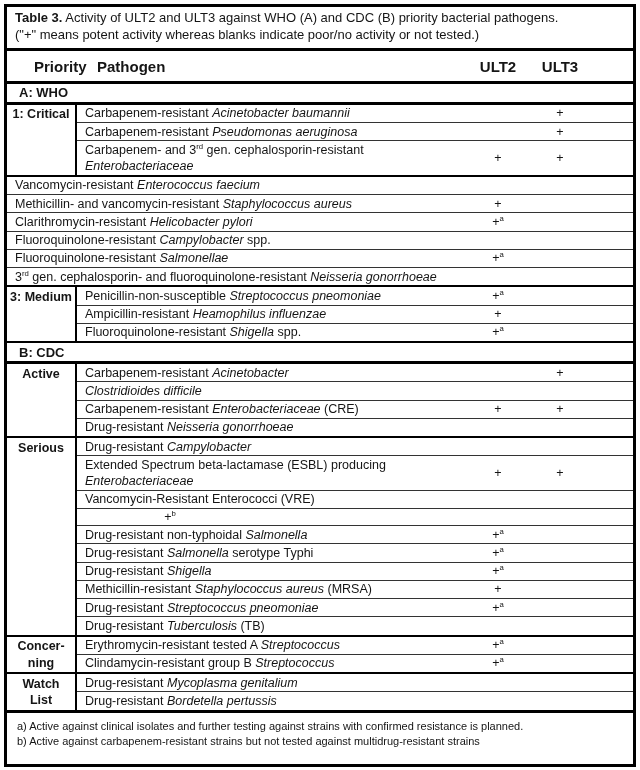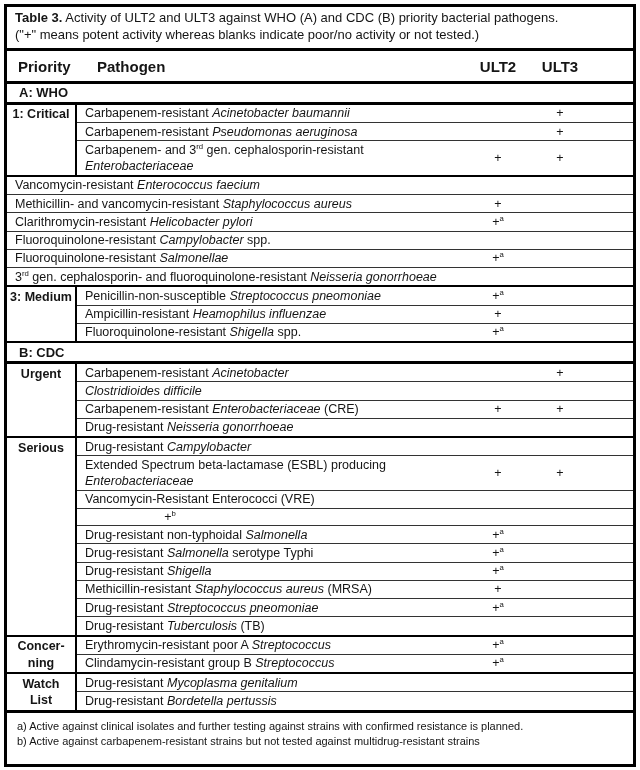--- a/index.html
+++ b/index.html
@@ -20,21 +20,21 @@
   }
   .b { font-weight: bold; }
 
   
   .header-row {
     display: flex; align-items: center;
     font-weight: bold; font-size: 15px;
     padding: 7px 0 6px 0;
     border-bottom: 3px solid #000;
   }
-  .h-priority { width: 82px; padding-left: 11px; }
+  .h-priority { width: 82px; padding-left: 27px; }
   .h-pathogen { flex: 1; padding-left: 8px; }
   .h-ult { width: 62px; text-align: center; }
   .h-spacer, .row-spacer { width: 42px; }
 
   
   .section-row {
     font-weight: bold; font-size: 13px;
     padding: 1.5px 0 1.5px 12px;
     border-bottom: 3px solid #000;
   }
@@ -167,21 +167,21 @@
             <div class="row">
               <div class="pathogen-cell"><span>Fluoroquinolone-resistant </span><i>Shigella</i><span> spp.</span></div>
               <div class="ult-cell">+<sup>a</sup></div>
               <div class="ult-cell"></div>
               <div class="row-spacer"></div>
             </div>
           </div>
         </div>
         <div class="section-row">B: CDC</div>
         <div class="group">
-          <div class="priority-cell">Urgent</div>
+          <div class="priority-cell">Active</div>
           <div class="rows">
             <div class="row">
               <div class="pathogen-cell"><span>Carbapenem-resistant </span><i>Acinetobacter</i></div>
               <div class="ult-cell"></div>
               <div class="ult-cell">+</div>
               <div class="row-spacer"></div>
             </div>
             <div class="row">
               <div class="pathogen-cell"><i>Clostridioides difficile</i></div>
               <div class="ult-cell"></div>
@@ -264,21 +264,21 @@
               <div class="ult-cell"></div>
               <div class="row-spacer"></div>
             </div>
           </div>
         </div>
         <div class="group">
           <div class="priority-cell">Concer-
 ning</div>
           <div class="rows">
             <div class="row">
-              <div class="pathogen-cell"><span>Erythromycin-resistant poor A </span><i>Streptococcus</i></div>
+              <div class="pathogen-cell"><span>Erythromycin-resistant tested A </span><i>Streptococcus</i></div>
               <div class="ult-cell">+<sup>a</sup></div>
               <div class="ult-cell"></div>
               <div class="row-spacer"></div>
             </div>
             <div class="row">
               <div class="pathogen-cell"><span>Clindamycin-resistant group B </span><i>Streptococcus</i></div>
               <div class="ult-cell">+<sup>a</sup></div>
               <div class="ult-cell"></div>
               <div class="row-spacer"></div>
             </div>

